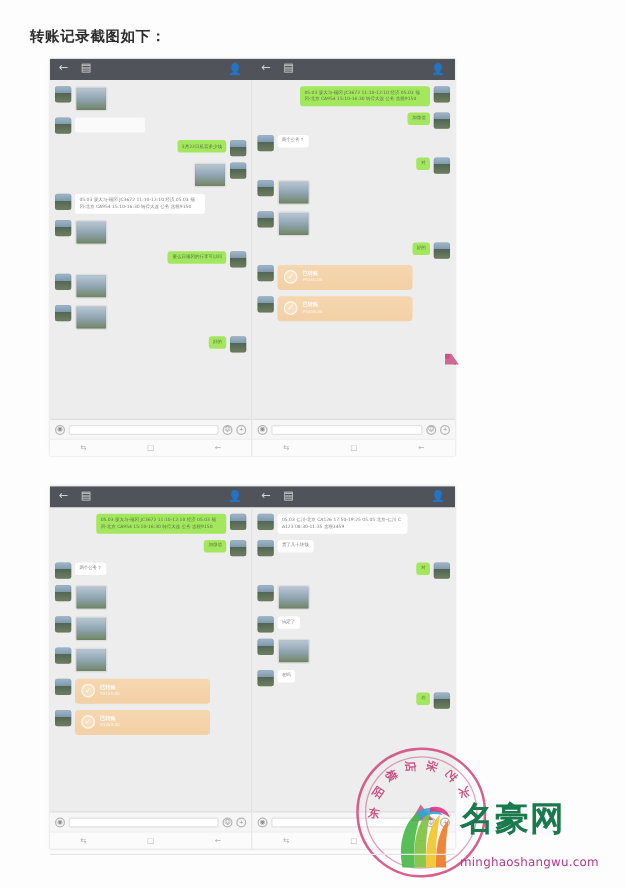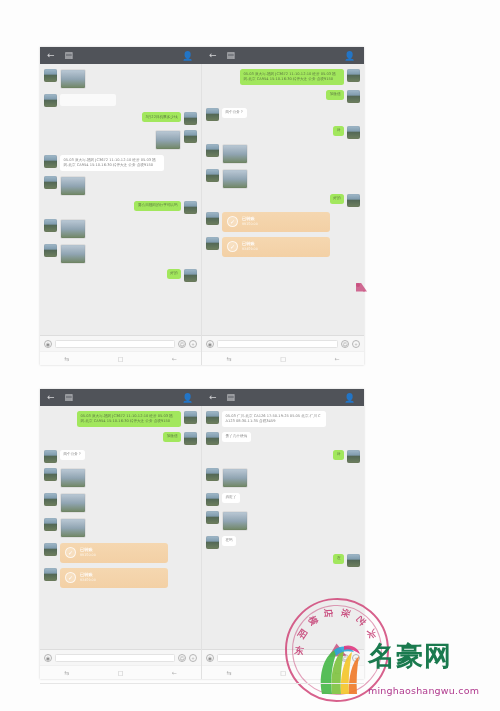--- a/index.html
+++ b/index.html
@@ -254,20 +254,21 @@
   .sep-line {
     position: absolute; left: 40px; top: 683px;
     width: 324px; height: 1px; background: #e6e6e6;
   }
 </style>
 </head>
 <body>
 
 <div class="page">
 
+  <div class="doc-heading">转账记录截图如下：</div>
 
   <div class="shot shot-1">
 
     <div class="navbar">
       <div class="nav-half">
         <span class="nav-ic nav-back">←</span>
         <span class="nav-ic">▤</span>
         <span class="nav-person">👤</span>
       </div>
       <div class="nav-half">

